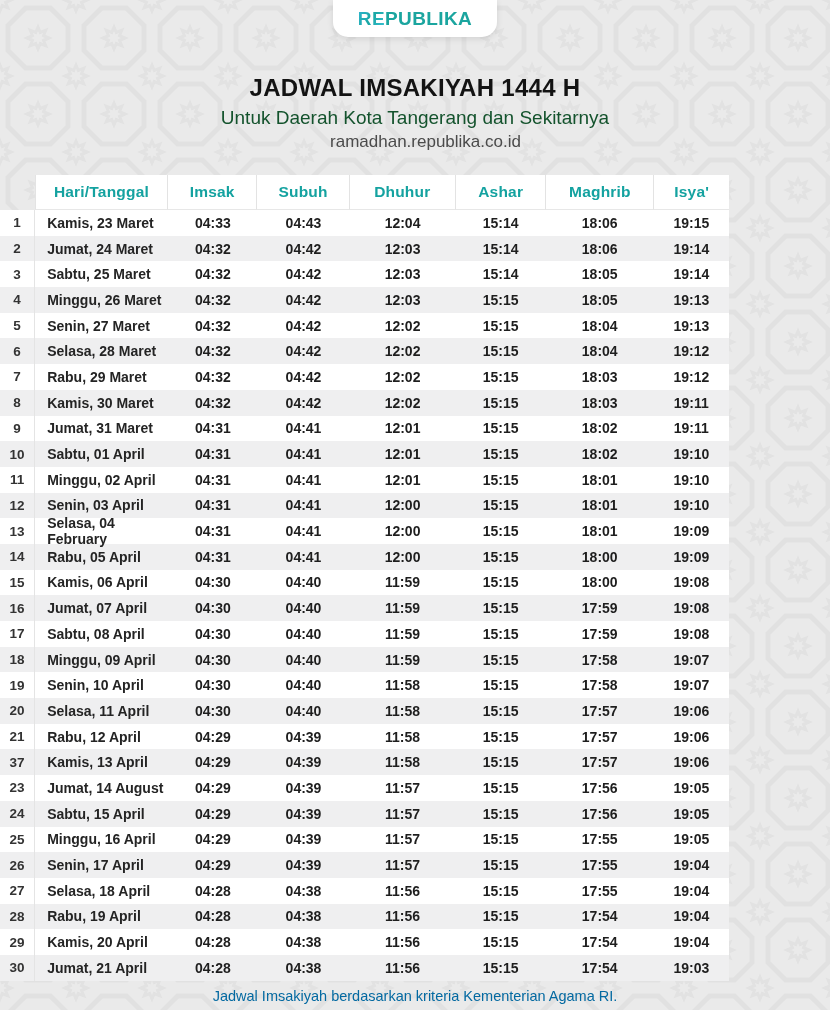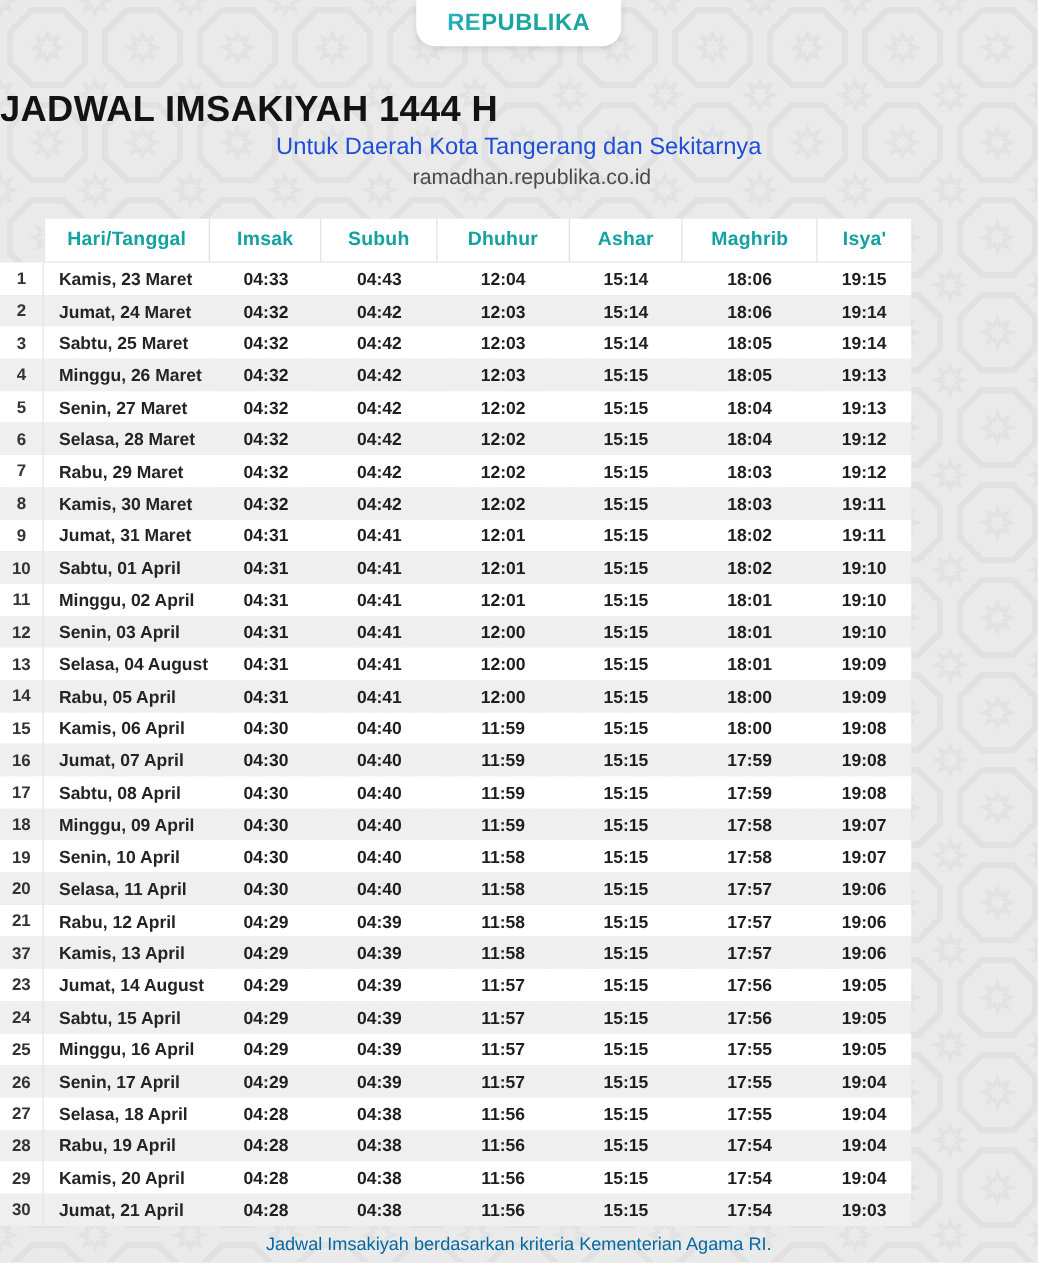--- a/index.html
+++ b/index.html
@@ -17,27 +17,27 @@
     border-radius:0 0 15px 15px;
     box-shadow:0 2px 6px rgba(0,0,0,0.10);
     display:flex;align-items:center;justify-content:center;
   }
   .logo{font-size:19px;font-weight:800;letter-spacing:0.4px;color:#1ba59f;line-height:1;}
   .logo-re{
     background:linear-gradient(125deg,#2db4cd 5%,#1aa7a4 50%,#38c0d4 95%);
     -webkit-background-clip:text;background-clip:text;color:transparent;
   }
   .title{
-    top:71px;left:0;width:100%;
-    font-size:29px;line-height:34px;font-weight:800;
+    top:71px;left:0;width:100%;text-align:center;
+    font-size:24px;line-height:34px;font-weight:800;
     color:#131313;letter-spacing:0.3px;
   }
   .subtitle{
     top:107px;left:0;width:100%;text-align:center;
-    font-size:19px;line-height:22px;font-weight:500;color:#1d4ed8;
+    font-size:19px;line-height:22px;font-weight:500;color:#14532d;
   }
   .url{
     top:134px;left:0;width:100%;text-align:center;
     font-size:17px;line-height:15px;font-weight:400;color:#4b4b4b;padding-left:21px;
   }
 
   .table{top:175px;left:0;width:729px;}
   .thead{display:flex;height:35px;background:transparent;}
   .thead .cell{
     background:#ffffff;display:flex;align-items:center;justify-content:center;
@@ -226,21 +226,21 @@
           <div class="cell c1">Senin, 03 April</div>
           <div class="cell c2">04:31</div>
           <div class="cell c3">04:41</div>
           <div class="cell c4">12:00</div>
           <div class="cell c5">15:15</div>
           <div class="cell c6">18:01</div>
           <div class="cell c7">19:10</div>
         </div>
         <div class="trow">
           <div class="cell c0">13</div>
-          <div class="cell c1">Selasa, 04 August</div>
+          <div class="cell c1">Selasa, 04 February</div>
           <div class="cell c2">04:31</div>
           <div class="cell c3">04:41</div>
           <div class="cell c4">12:00</div>
           <div class="cell c5">15:15</div>
           <div class="cell c6">18:01</div>
           <div class="cell c7">19:09</div>
         </div>
         <div class="trow">
           <div class="cell c0">14</div>
           <div class="cell c1">Rabu, 05 April</div>

